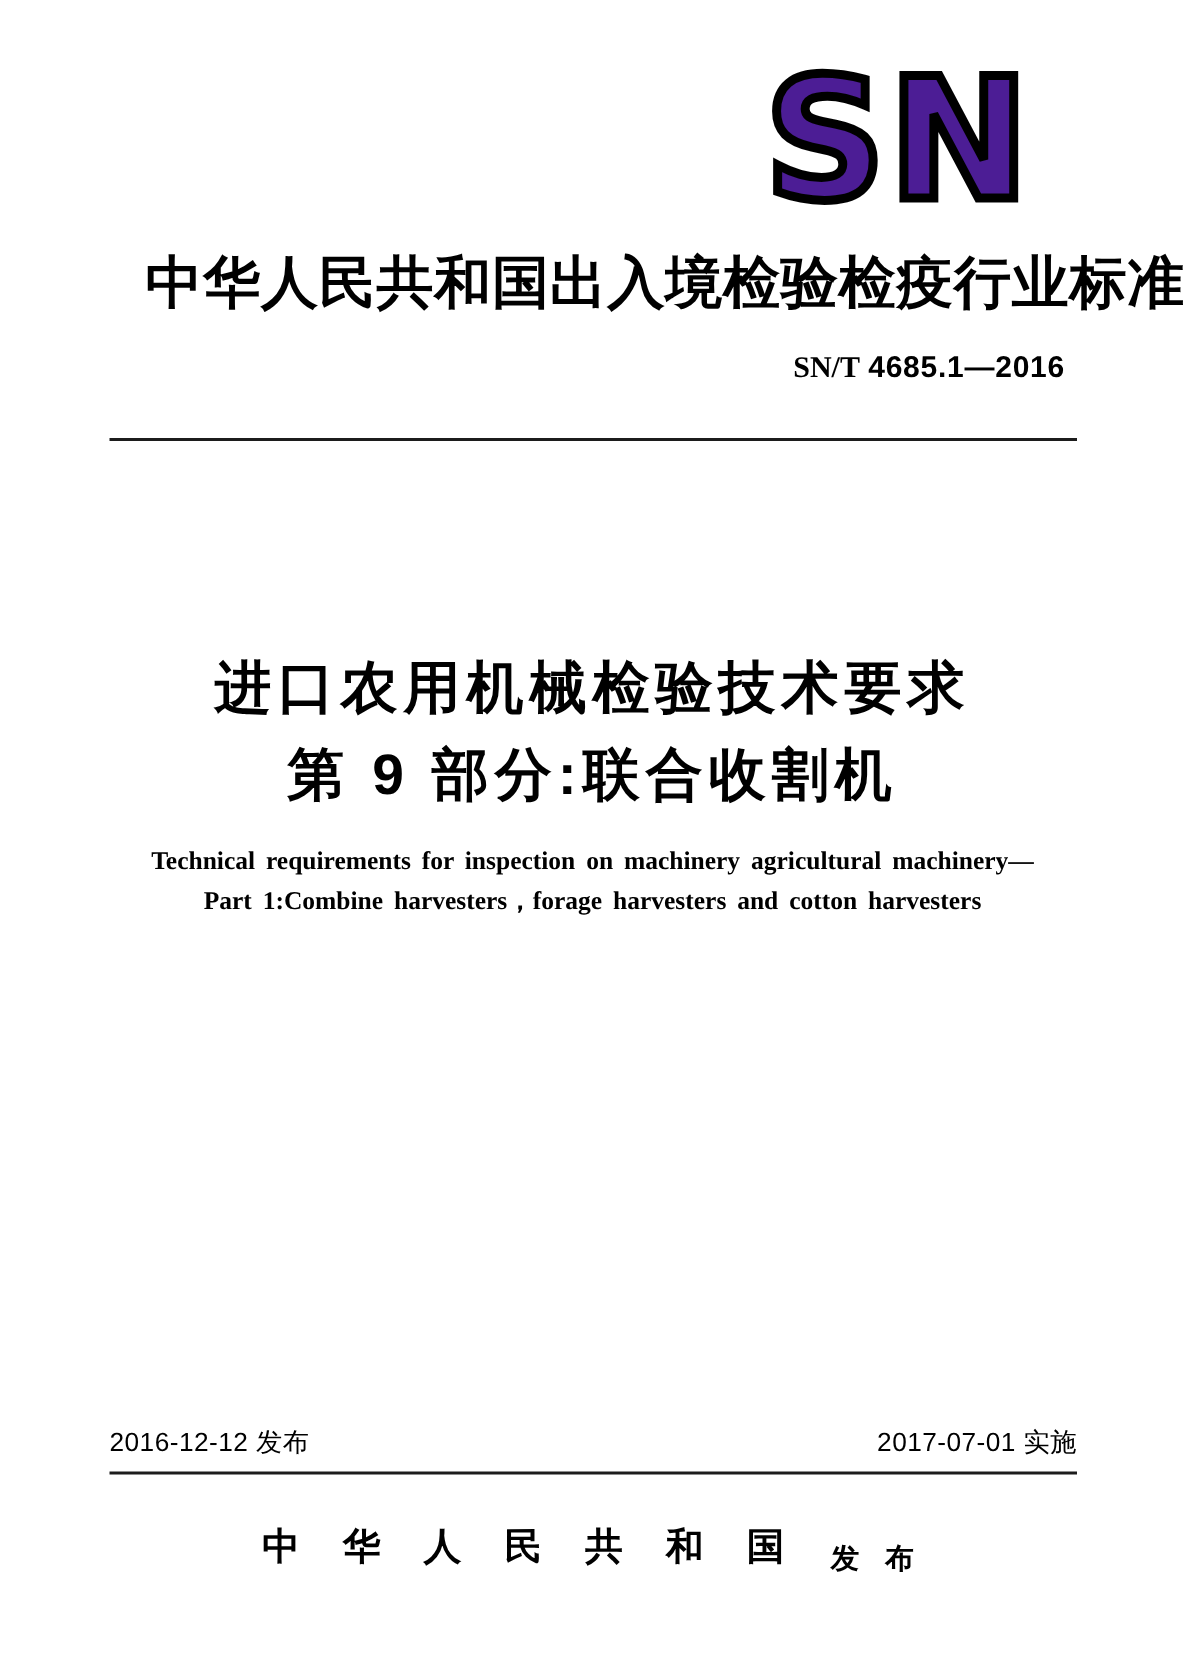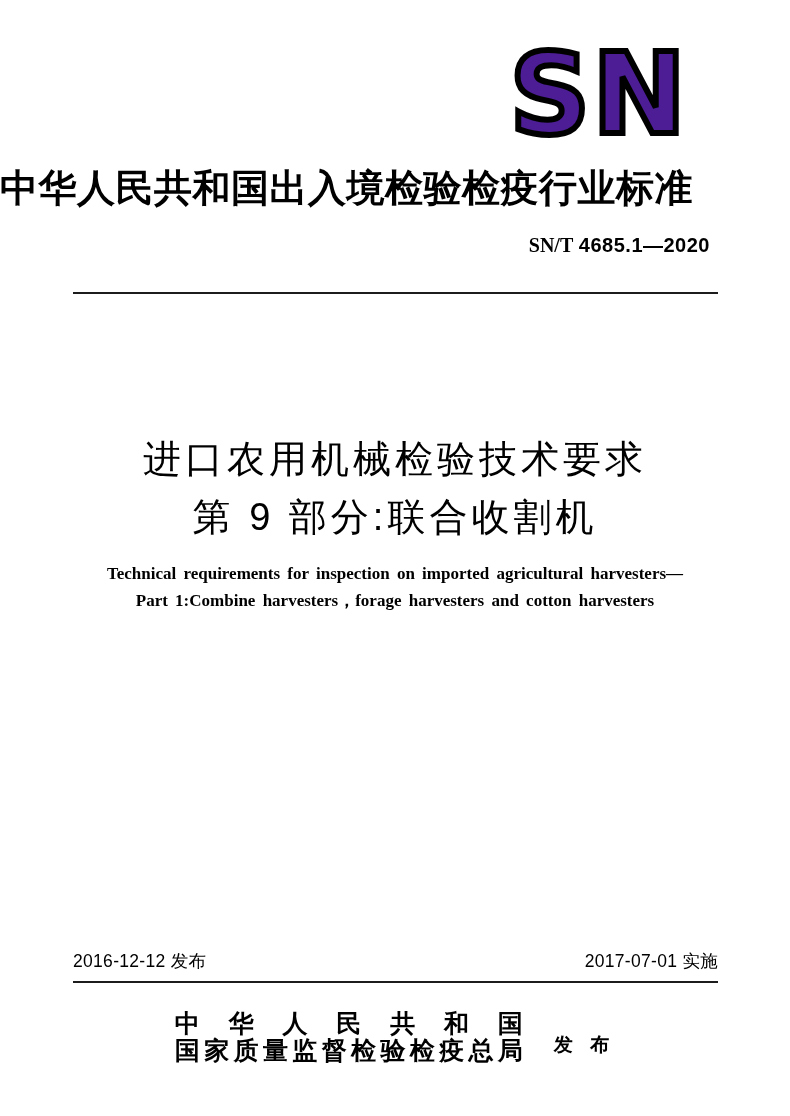--- a/index.html
+++ b/index.html
@@ -26,21 +26,21 @@
     color: #4c1d95;
     -webkit-text-stroke: 6px #000;
   }
 
   
   .header-title {
     position: absolute;
     top: 163px;
     left: 0;
     width: 100%;
-    text-align: left;
+    text-align: right;
     font-size: 38px;
     font-weight: bold;
     letter-spacing: 0.5px;
     white-space: nowrap;
   }
 
   
   .std-code {
     position: absolute;
     top: 234px;
@@ -56,21 +56,21 @@
   .rule-top { top: 292px; }
   .rule-bottom { top: 981px; }
 
   
   .main-title {
     position: absolute;
     top: 430px;
     left: 0;
     width: 100%;
     text-align: center;
-    font-weight: normal;
+    font-weight: bold;
     font-size: 38px;
     letter-spacing: 4px;
     line-height: 58px;
     white-space: nowrap;
   }
 
   
   .en-title {
     position: absolute;
     top: 560px;
@@ -133,41 +133,40 @@
 </style>
 </head>
 <body>
 
 <div class="sn-logo">SN</div>
 
 <div class="header-title">中华人民共和国出入境检验检疫行业标准</div>
 
 <div class="std-code">
   <span class="prefix">SN/T</span>
-  <span class="number">4685.1—2020</span>
+  <span class="number">4685.1—2016</span>
 </div>
 
 <div class="rule rule-top"></div>
 
 <div class="main-title">
   <div>进口农用机械检验技术要求</div>
   <div>第 9 部分:联合收割机</div>
 </div>
 
 <div class="en-title">
-  <div>Technical requirements for inspection on imported agricultural harvesters—</div>
+  <div>Technical requirements for inspection on machinery agricultural machinery—</div>
   <div>Part 1:Combine harvesters，forage harvesters and cotton harvesters</div>
 </div>
 
 <div class="dates-row">
   <span>2016-12-12 发布</span>
   <span>2017-07-01 实施</span>
 </div>
 
 <div class="rule rule-bottom"></div>
 
 <div class="publisher-row">
   <div class="publisher-name">
     <div class="just">中华人民共和国</div>
-    <div class="just">国家质量监督检验检疫总局</div>
   </div>
   <div class="release-label">发 布</div>
 </div>
 
 </body></html>

